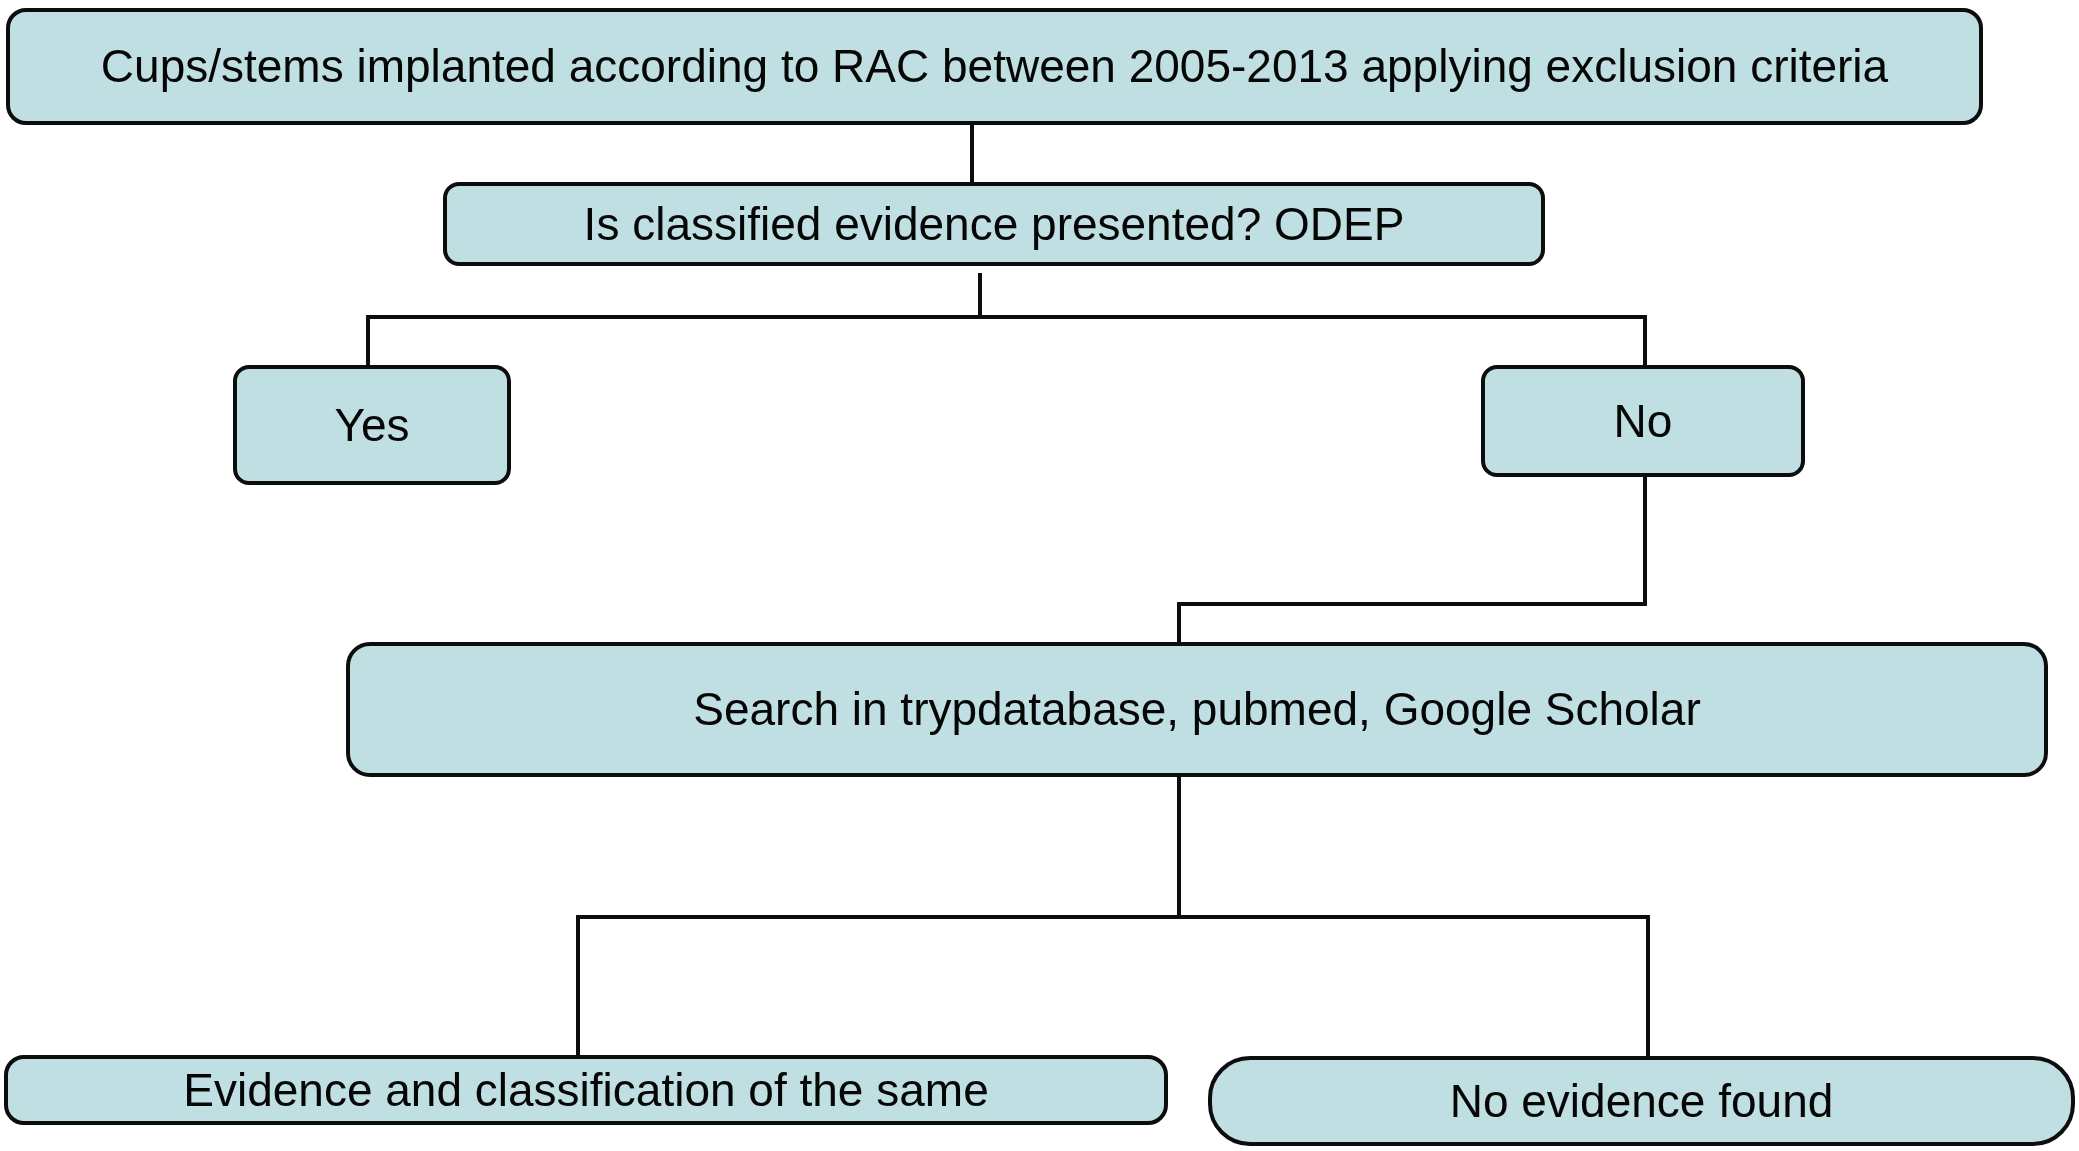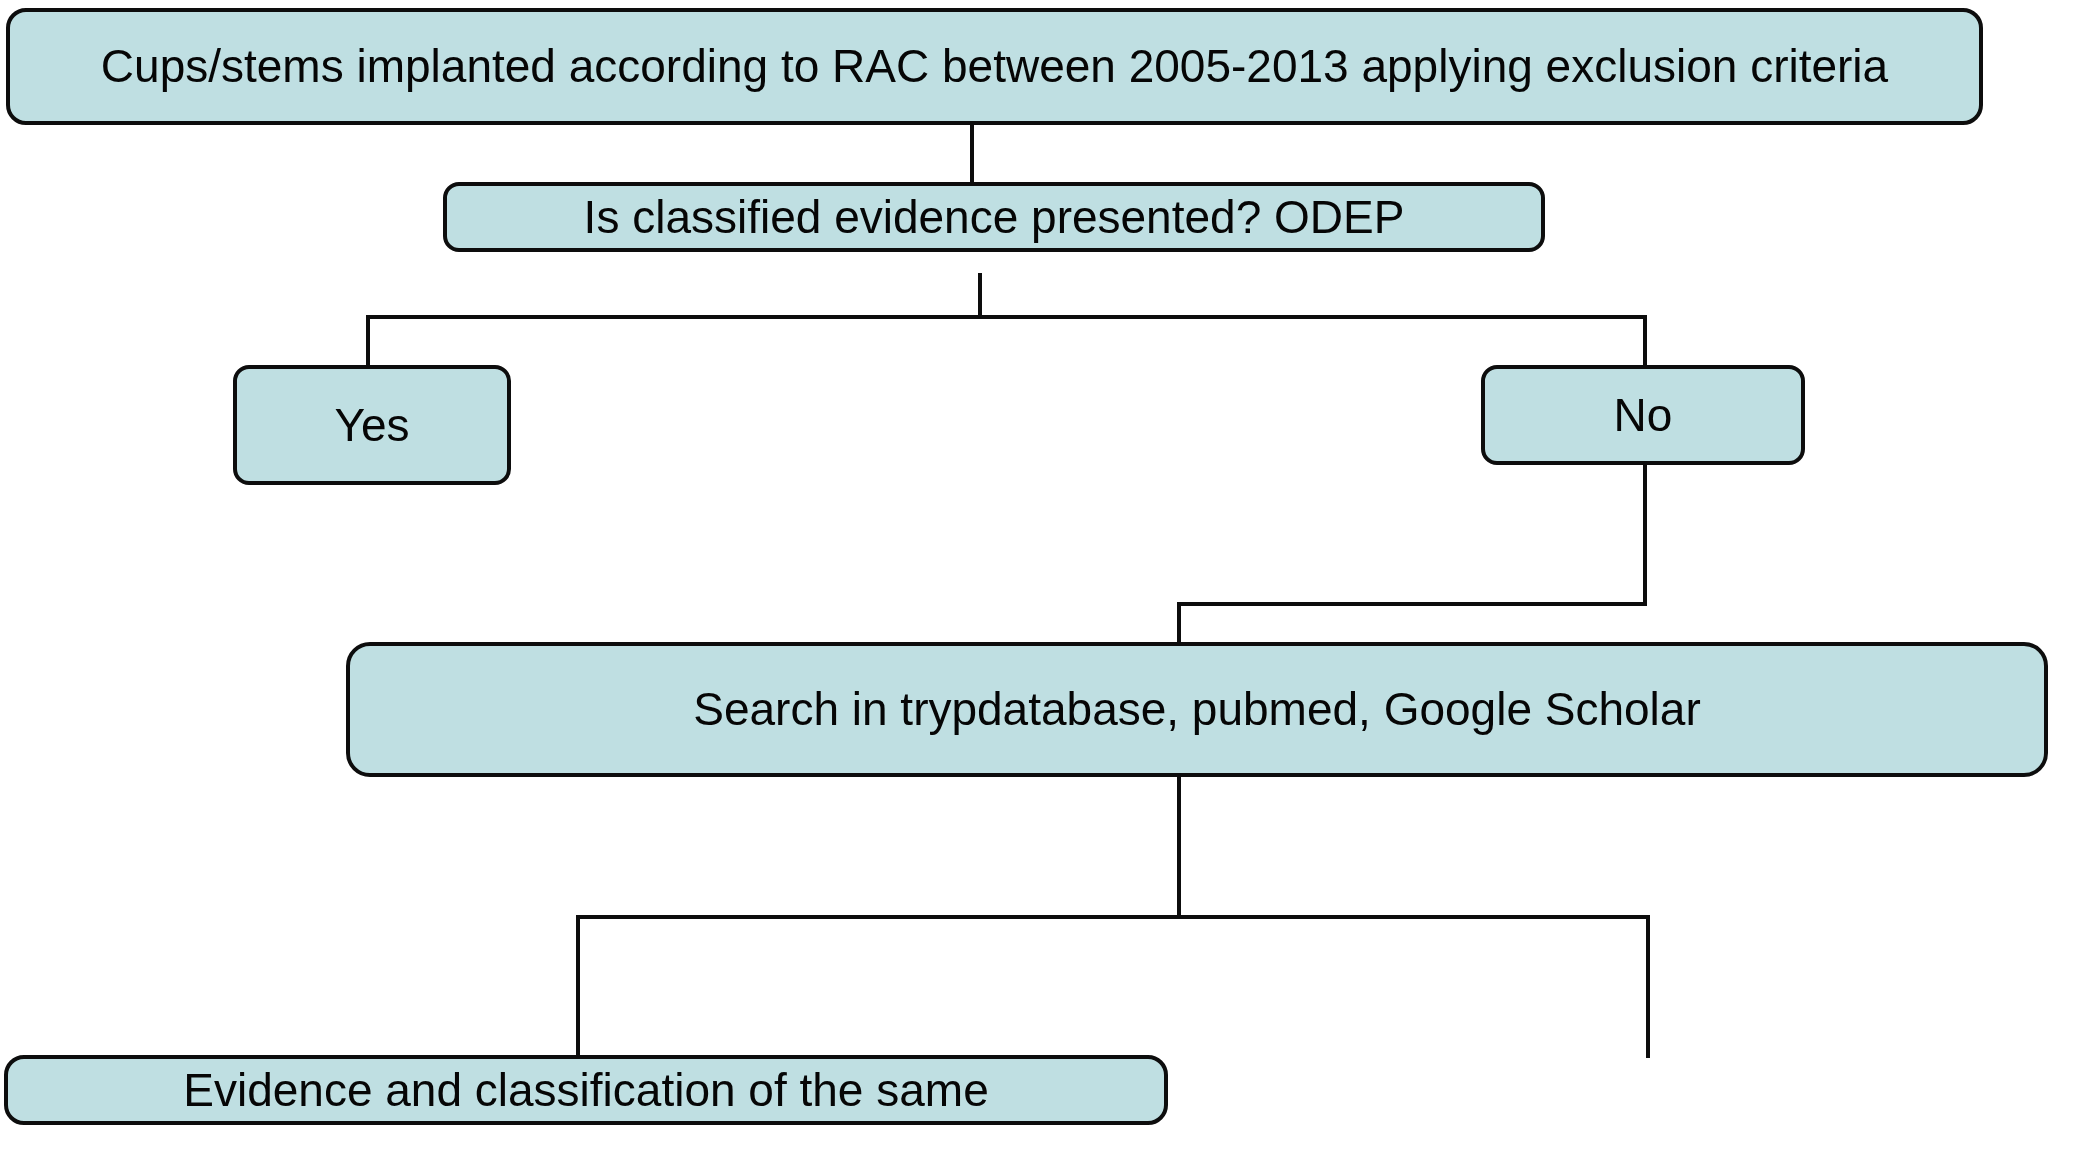--- a/index.html
+++ b/index.html
@@ -36,23 +36,23 @@
     padding: 16px 20px;
   }
   .lbl { display: inline-block; }
   .line {
     position: absolute;
     background: var(--line_color, #0d0d0d);
   }
 
   
   #node-root       { left: 6px;    top: 8px;    width: 1977px; height: 117px; border-radius: 20px; }
-  #node-question   { left: 443px;  top: 182px;  width: 1102px; height: 70px;  border-radius: 16px; }
+  #node-question   { left: 443px;  top: 182px;  width: 1102px; height: 84px;  border-radius: 16px; }
   #node-yes        { left: 233px;  top: 365px;  width: 278px;  height: 120px;  border-radius: 16px; }
-  #node-no         { left: 1481px; top: 365px;  width: 324px;  height: 100px;  border-radius: 16px; }
+  #node-no         { left: 1481px; top: 365px;  width: 324px;  height: 112px;  border-radius: 16px; }
   #node-search     { left: 328px;  top: 642px;  width: 1702px; height: 135px; border-radius: 24px; margin-left: 18px; }
   #node-evidence   { left: 4px;    top: 1055px; width: 1164px; height: 70px;  border-radius: 20px; }
   #node-noevidence { left: 1208px; top: 1056px; width: 867px;  height: 90px;  border-radius: 42px; }
 
   
   #c-root-question   { left: 970px;  top: 123px; width: 4px;    height: 61px; }
   #c-question-stub   { left: 978px;  top: 273px; width: 4px;    height: 46px; }
   #c-branch1         { left: 366px;  top: 315px; width: 1281px; height: 4px; }
   #c-yes-drop        { left: 366px;  top: 315px; width: 4px;    height: 52px; }
   #c-no-drop         { left: 1643px; top: 315px; width: 4px;    height: 52px; }
@@ -99,14 +99,17 @@
   </div>
 
   <div class="node" id="node-search">
     <span class="lbl">Search in trypdatabase, pubmed, Google Scholar</span>
   </div>
 
   <div class="node" id="node-evidence">
     <span class="lbl">Evidence and classification of the same</span>
   </div>
 
+  <div class="node" id="node-noevidence">
+    <span class="lbl">No evidence found</span>
+  </div>
 
 </div>
 
 </body></html>

